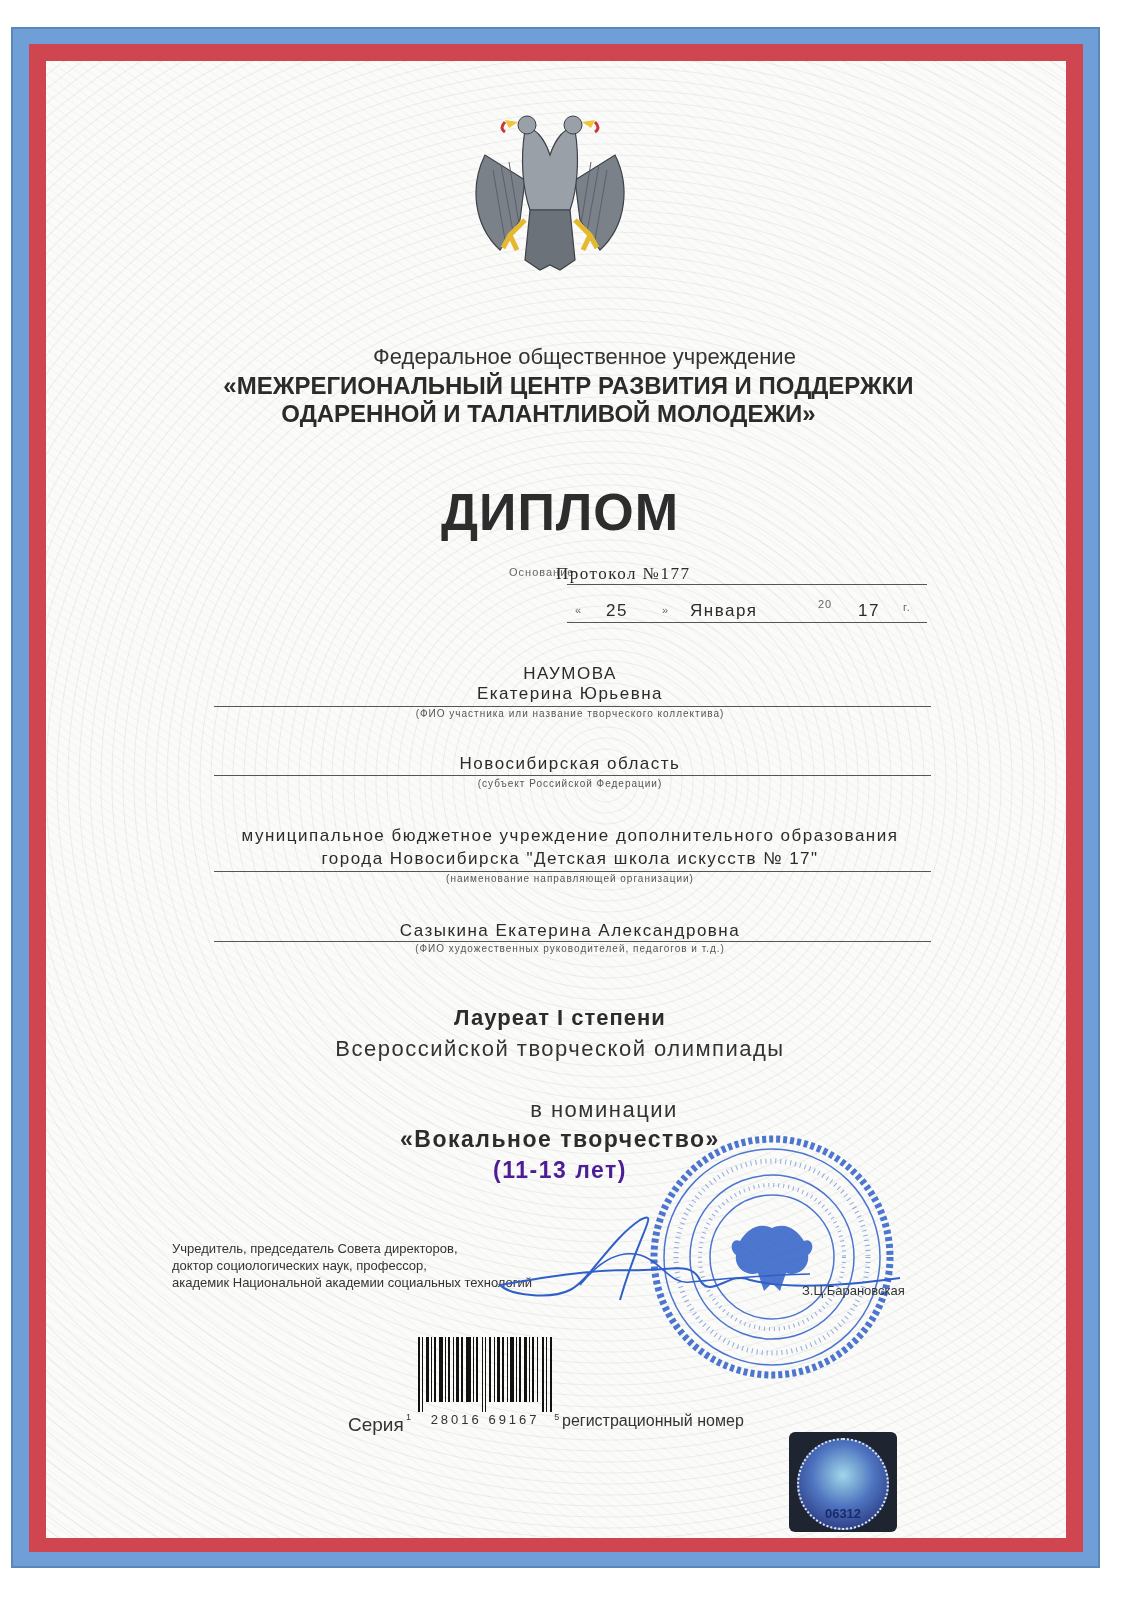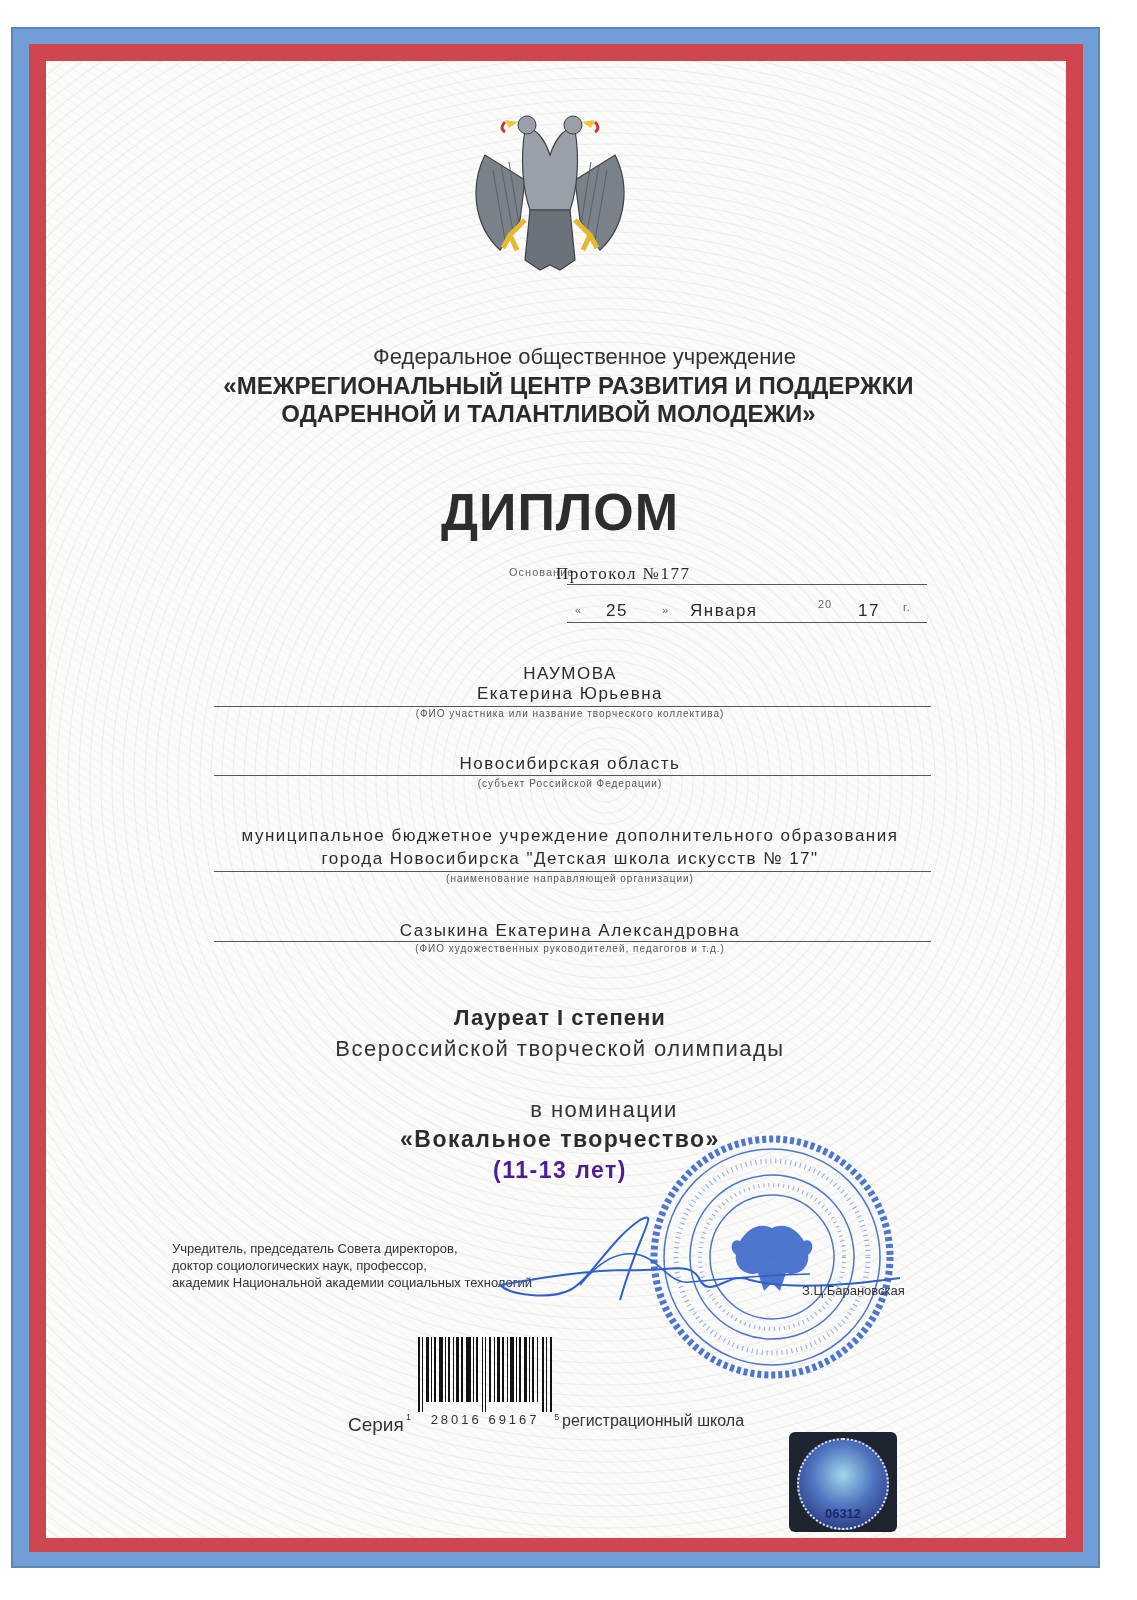--- a/index.html
+++ b/index.html
@@ -177,18 +177,18 @@
     <rect x="132" y="0" width="2" height="75"></rect>
   </g>
 </svg>
 
 <div class="abs series-label">Серия</div>
 <div class="abs barcode-num">
   <span style="font-size:9px; vertical-align:top;">1</span>
   <span style="margin-left:10px;">28016 69167</span>
   <span style="font-size:9px; vertical-align:top; margin-left:8px;">5</span>
 </div>
-<div class="abs reg-label">регистрационный школа</div>
+<div class="abs reg-label">регистрационный номер</div>
 
 <div class="holo">
   <div class="holo-disc"></div>
   <div class="holo-num">06312</div>
 </div>
 
 </body></html>

